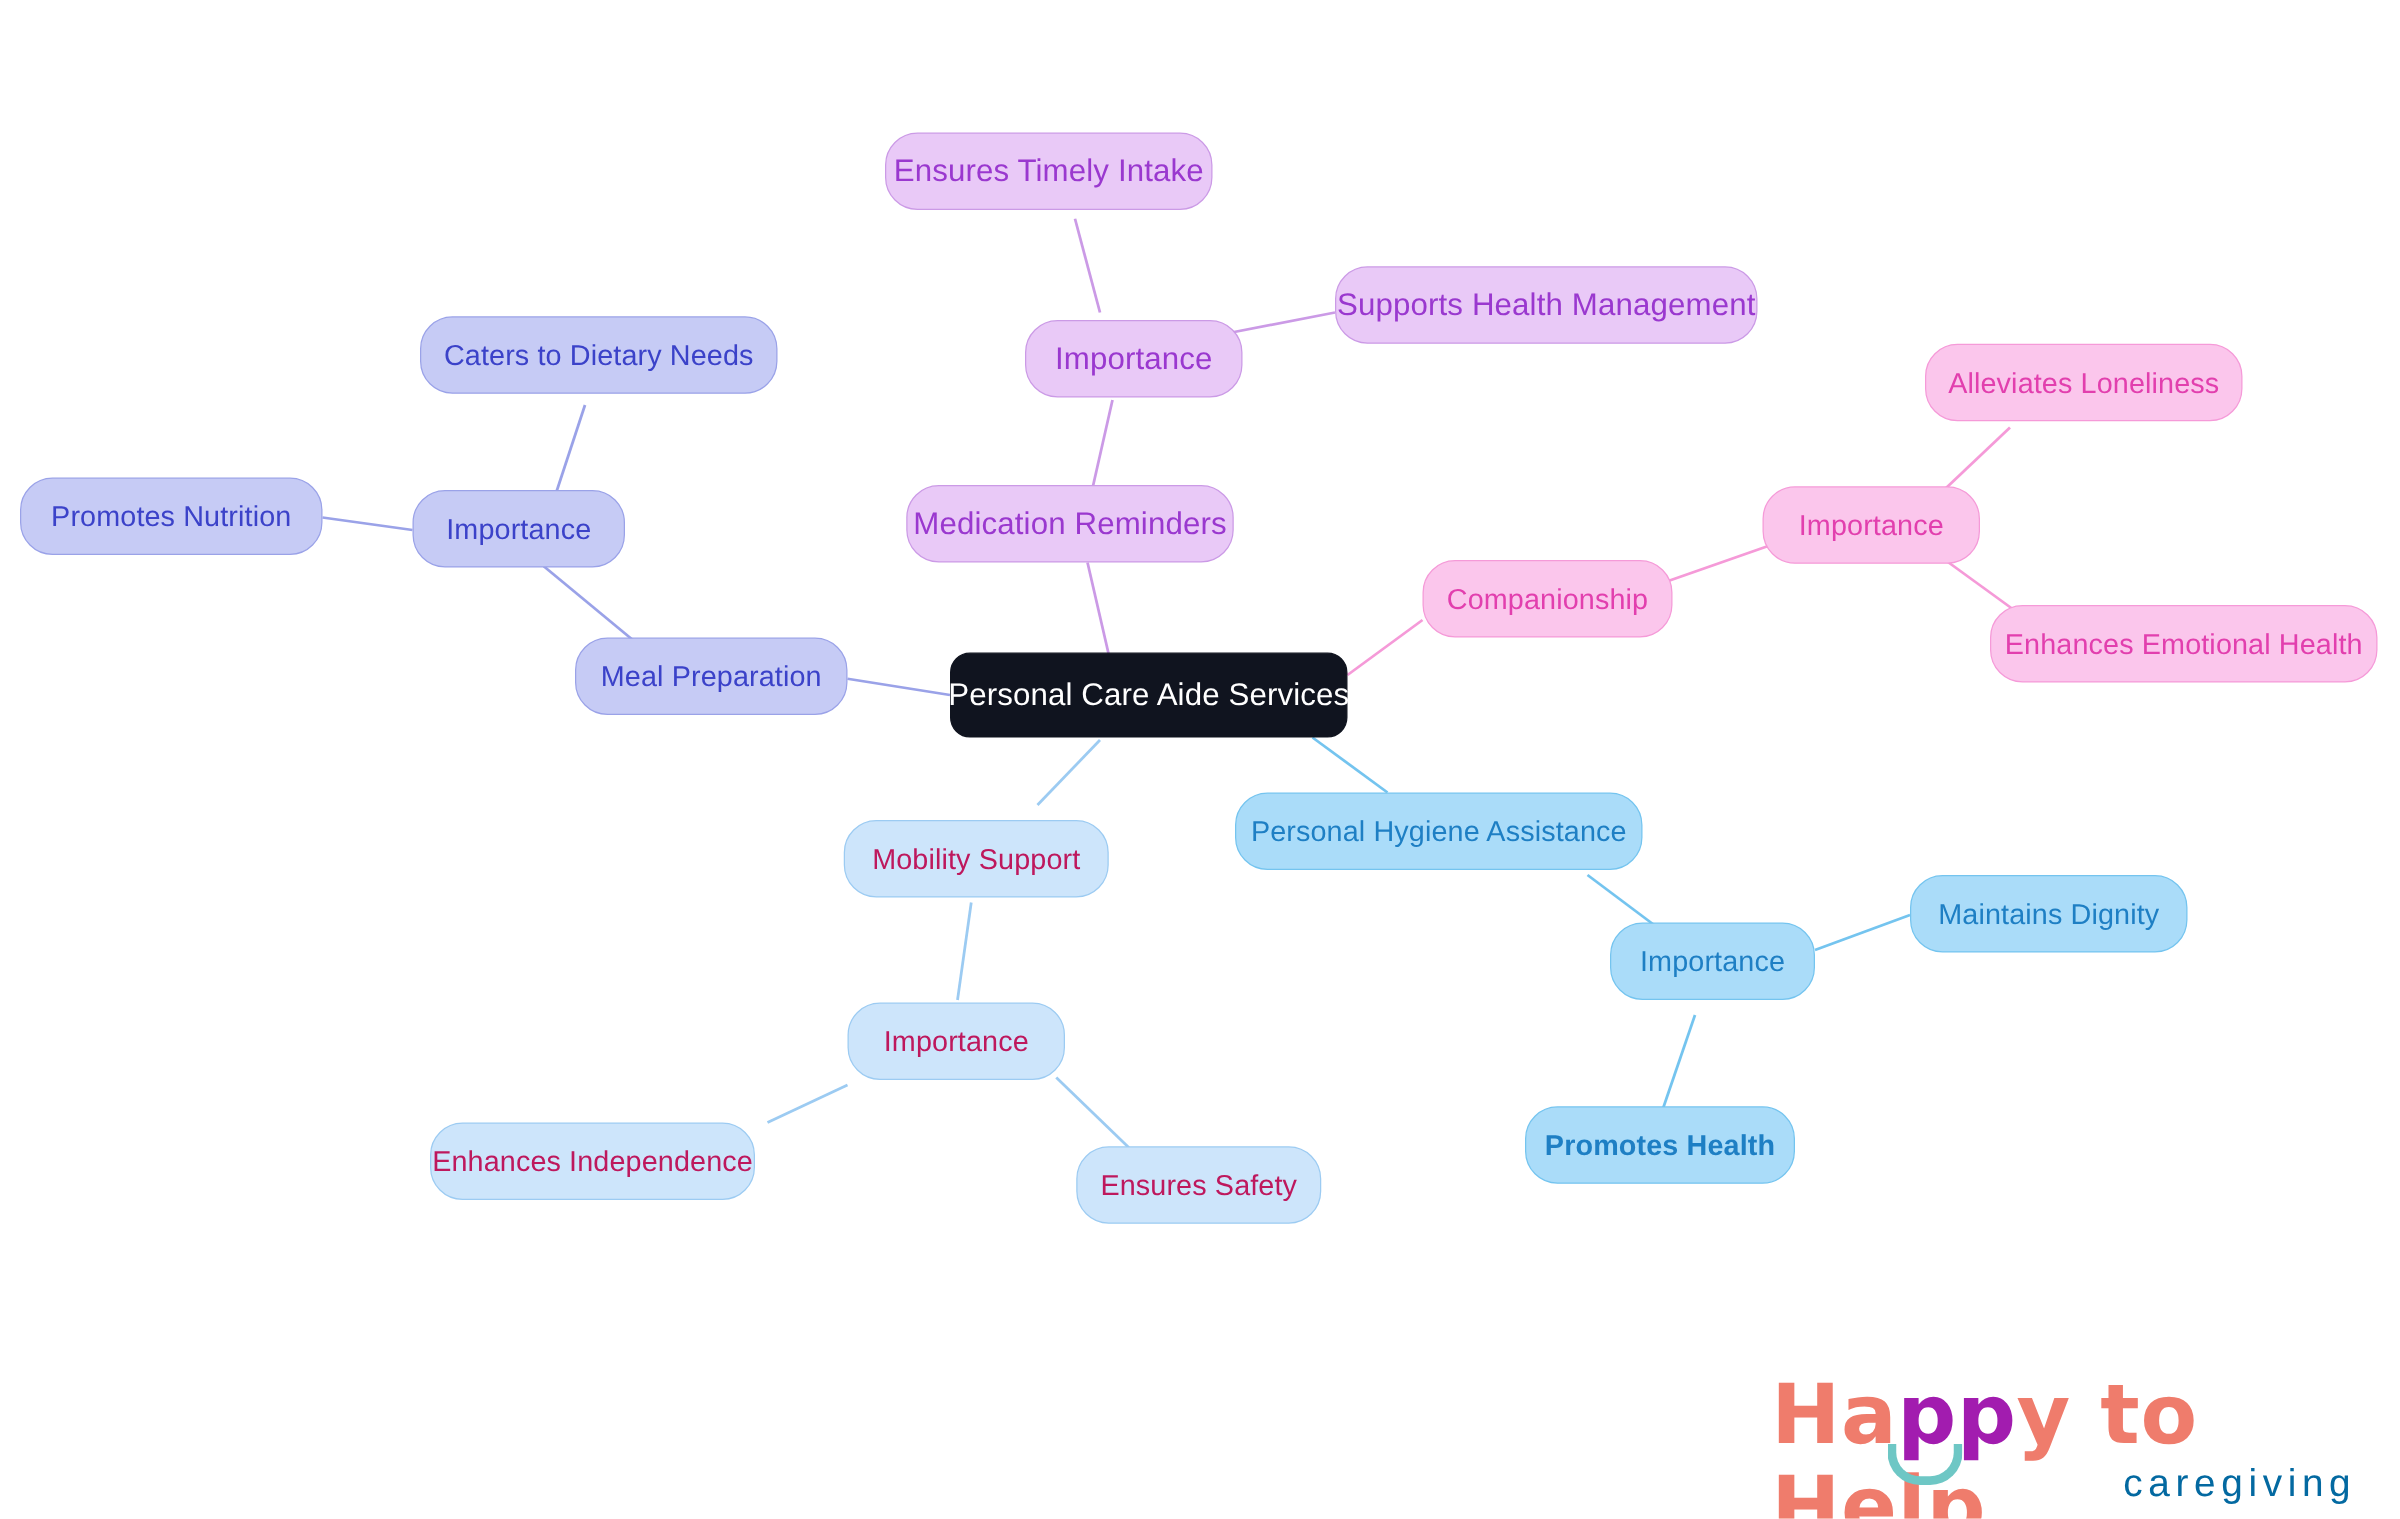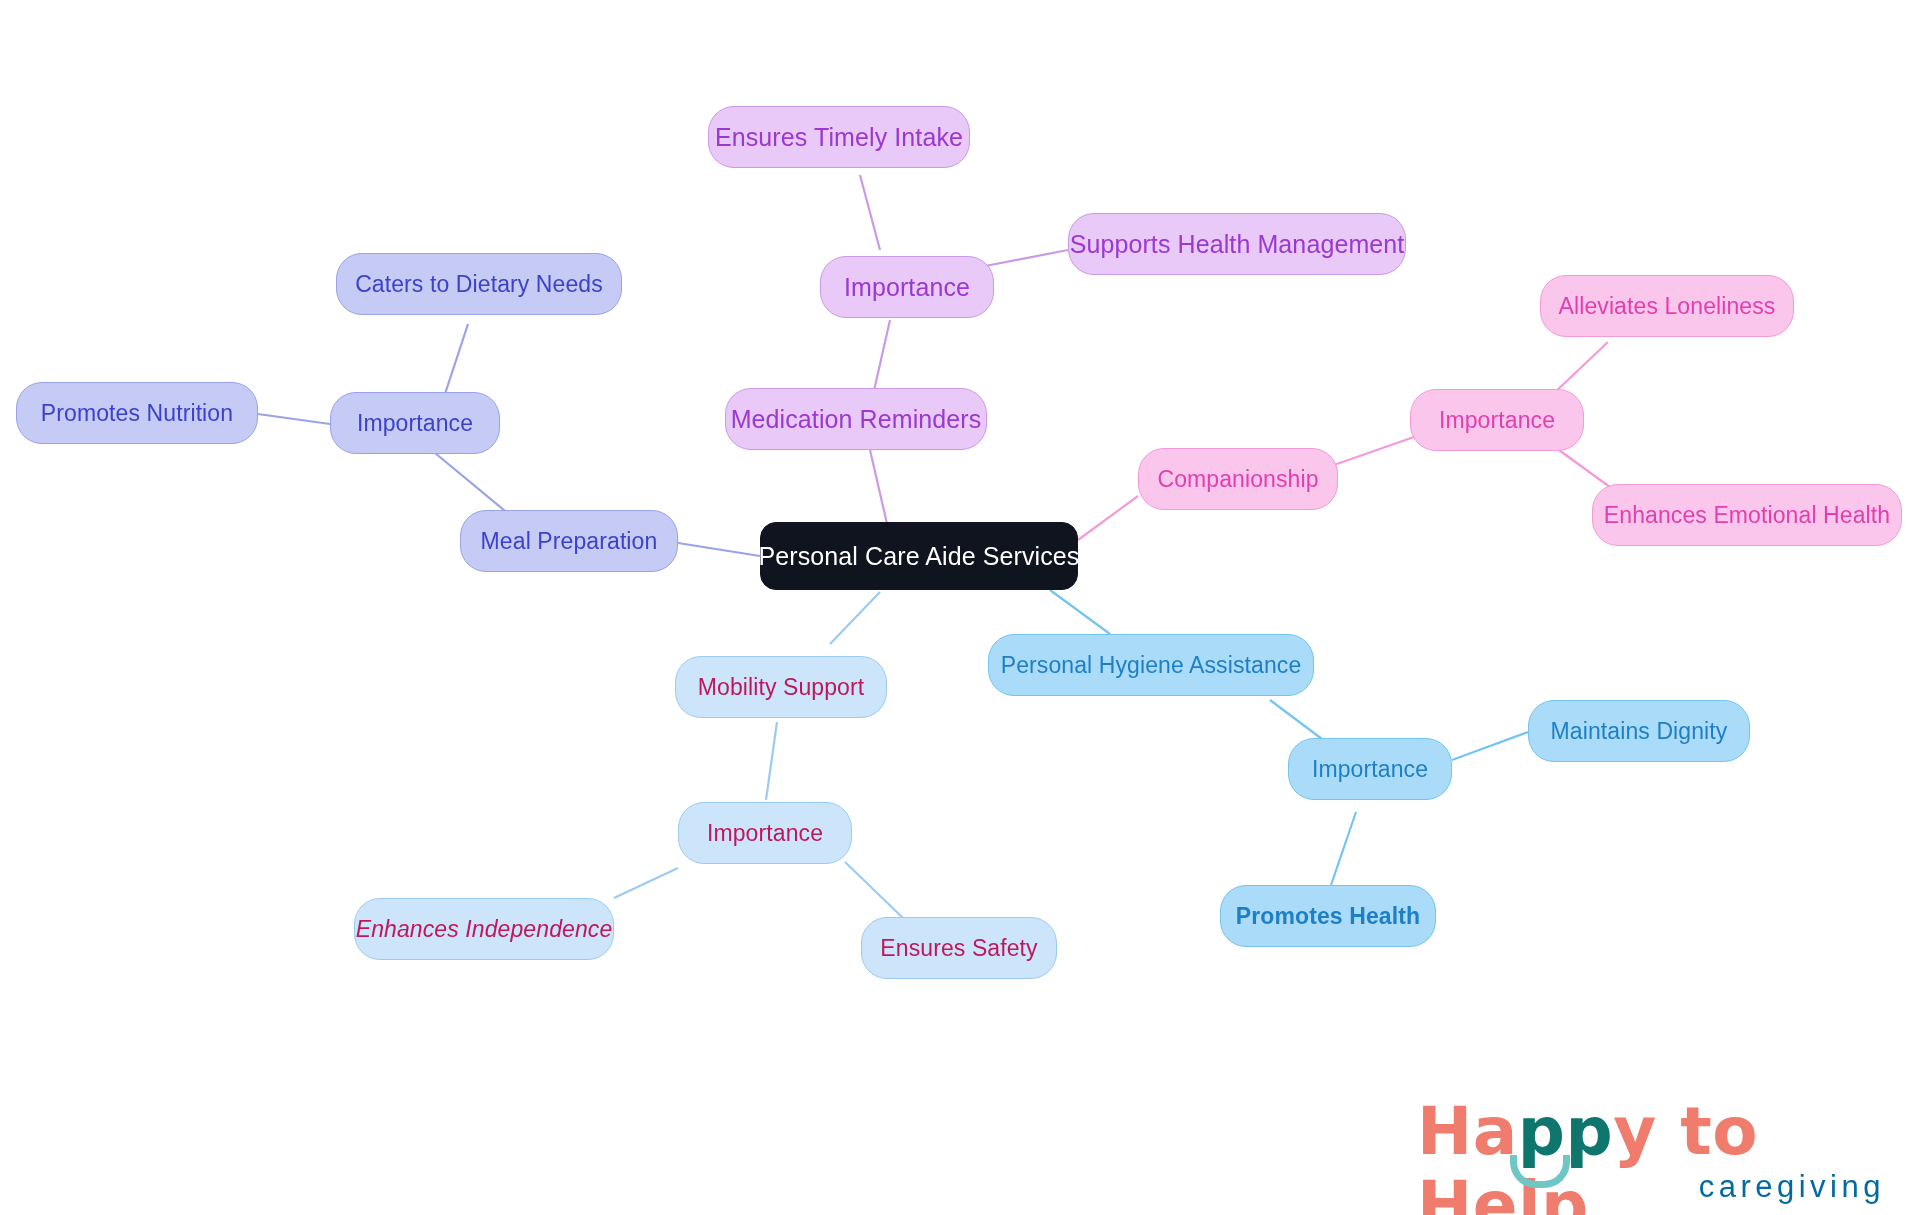--- a/index.html
+++ b/index.html
@@ -94,21 +94,21 @@
     left: 0;
     top: 0;
     font-size: 66px;
     font-weight: bold;
     letter-spacing: 0.5px;
     line-height: 74px;
     color: #ef7c6c;
     font-family: "DejaVu Sans", sans-serif;
   }
   #logo .wordmark .teal {
-    color: #0f766e;
+    color: #a21caf;
   }
   #logo .smile {
     position: absolute;
     left: 93px;
     top: 60px;
     width: 46px;
     height: 26px;
     border: 7px solid #6ec7c5;
     border-top: none;
     border-radius: 0 0 26px 26px;
@@ -187,21 +187,21 @@
   <div class="node blue" style="left:1288px; top:738px; width:164px; height:62px;">Importance</div>
 
   <div class="node blue" style="left:1528px; top:700px; width:222px; height:62px;">Maintains Dignity</div>
 
   <div class="node blue" style="left:1220px; top:885px; width:216px; height:62px;font-weight:bold;">Promotes Health</div>
 
   <div class="node lightblue" style="left:675px; top:656px; width:212px; height:62px;">Mobility Support</div>
 
   <div class="node lightblue" style="left:678px; top:802px; width:174px; height:62px;">Importance</div>
 
-  <div class="node lightblue" style="left:354px; top:898px; width:260px; height:62px;font-style:italic;">Enhances Independence</div>
+  <div class="node lightblue" style="left:344px; top:898px; width:260px; height:62px;">Enhances Independence</div>
 
   <div class="node lightblue" style="left:861px; top:917px; width:196px; height:62px;">Ensures Safety</div>
 
   <div id="logo">
     <div class="wordmark"><span>Ha</span><span class="teal">pp</span><span>y to Help</span></div>
     <div class="smile"></div>
     <div class="tagline">caregiving</div>
   </div>
 
 </div>

